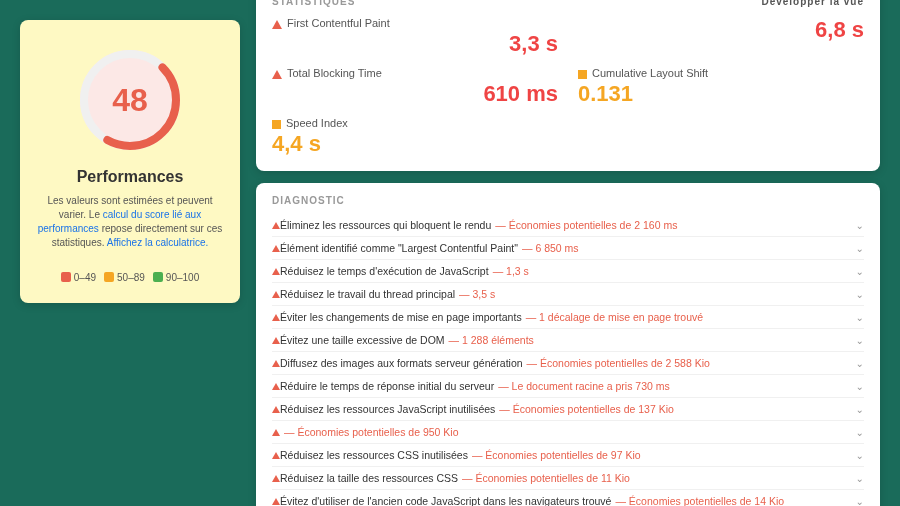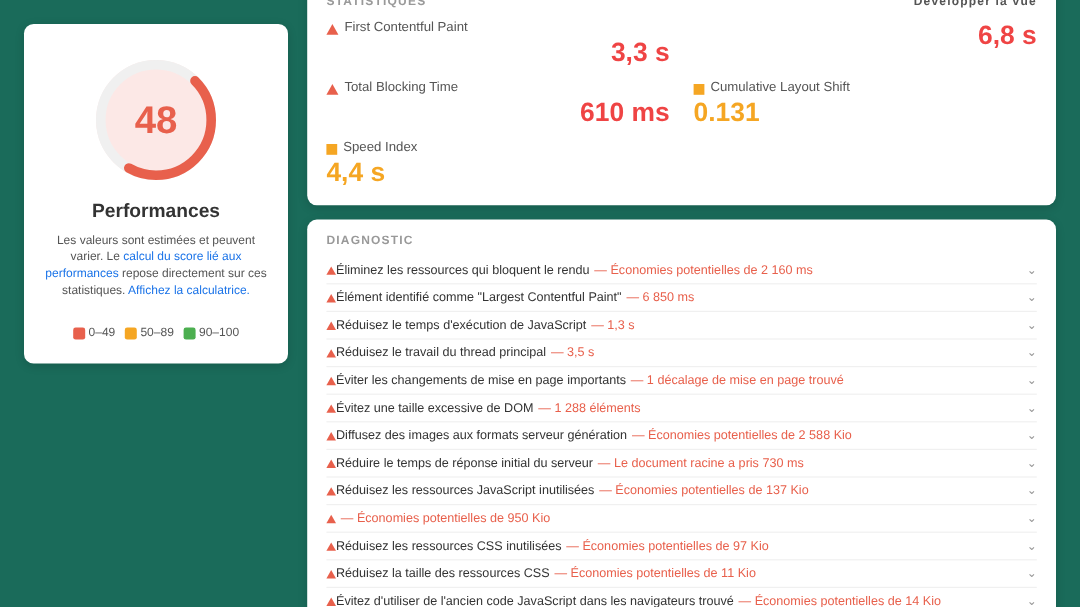--- a/index.html
+++ b/index.html
@@ -11,21 +11,21 @@
       overflow: hidden;
       display: flex;
       align-items: center;
       justify-content: center;
       gap: 16px;
       padding: 20px;
     }
 
     
     .left-card {
-      background: #ffffff;
+      background: #fef9c3;
       border-radius: 8px;
       padding: 20px 16px;
       width: 220px;
       min-width: 220px;
       display: flex;
       flex-direction: column;
       align-items: center;
       box-shadow: 0 2px 8px rgba(0,0,0,0.15);
       align-self: flex-start;
     }
@@ -75,21 +75,21 @@
     .legend {
       display: flex;
       gap: 8px;
       font-size: 10px;
       color: #555;
       align-items: center;
     }
 
     .legend-item {
       display: flex;
-      align-items: flex-end;
+      align-items: flex-start;
       gap: 3px;
     }
 
     .legend-dot {
       width: 10px;
       height: 10px;
       border-radius: 2px;
     }
 
     .dot-red { background: #e8604c; }

